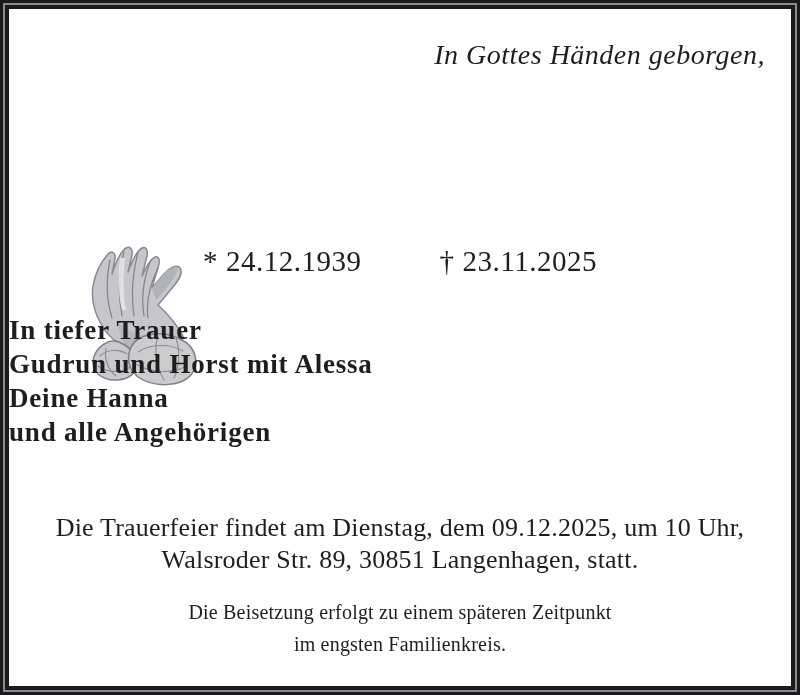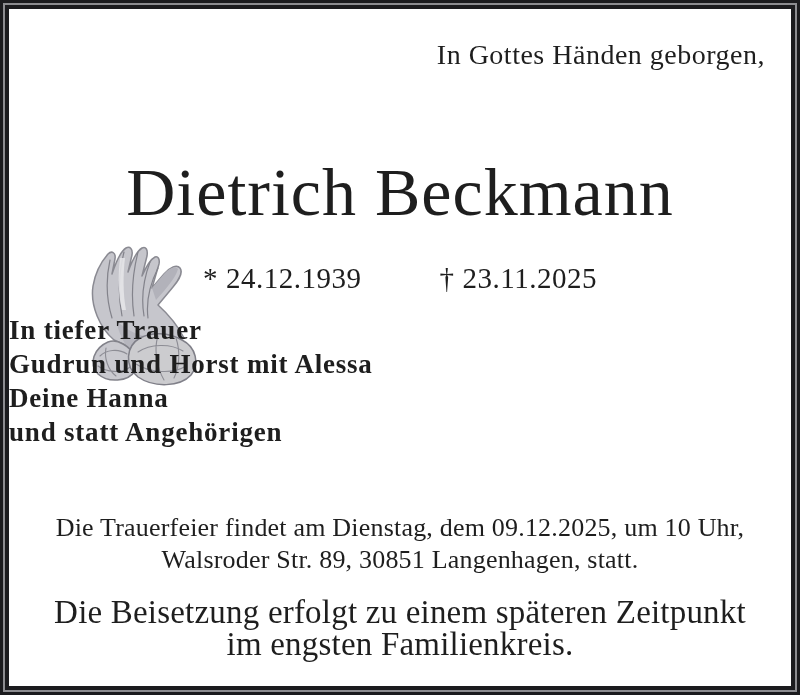--- a/index.html
+++ b/index.html
@@ -25,33 +25,34 @@
     border: 4px solid var(--frame, #1b1b1e);
     box-sizing: border-box;
     background: #fff;
     position: relative;
   }
   .abs { position: absolute; left: 0; width: 100%; box-sizing: border-box; }
 
   .epigraph {
     position: absolute; top: 24px; right: 26px;
     text-align: left;
+    font-style: italic;
     font-size: 28px; line-height: 44px;
     letter-spacing: 0.5px;
     white-space: nowrap;
   }
   .name {
     top: 146px;
     text-align: center;
     font-size: 68px; line-height: 74px;
     letter-spacing: 1px;
     white-space: nowrap;
   }
   .dates {
-    top: 251px;
+    top: 234px;
     display: flex; justify-content: center; gap: 78px;
     font-size: 29px; line-height: 36px;
     letter-spacing: 0.5px;
   }
   .dates .sym { padding-right: 8px; }
   .hands {
     position: absolute; left: 70px; top: 231px;
     width: 132px; height: 150px;
   }
   .mourners {
@@ -64,36 +65,35 @@
   .funeral {
     top: 479px;
     text-align: center;
     font-size: 26px; line-height: 32px;
     letter-spacing: 0.2px;
     margin-top: 24px;
   }
   .burial {
     top: 587px;
     text-align: center;
-    font-size: 33px; line-height: 32px;
+    font-size: 20px; line-height: 32px;
     letter-spacing: 0.2px;
   }
 </style>
 </head>
 <body>
 
 <div class="frame-outer">
  <div class="frame-mid">
   <div class="frame-inner">
 
     <div class="epigraph">
       <div>In Gottes Händen geborgen,</div>
     </div>
 
-    <div class="abs name">Dietrich Beckmann</div>
 
     <svg class="hands" viewBox="0 0 130 150" aria-hidden="true">
       <g stroke-linejoin="round" stroke-linecap="round">
         <path fill="#c6c6cc" stroke="#8a8a92" stroke-width="1.5" d="
           M34,100
           C20,88 10,66 13,46
           C15,34 21,22 28,14
           C32,10 36,13 35,19
           L32,34
           C36,22 41,11 46,8
@@ -128,21 +128,21 @@
       </span>
       <span>
         <span class="sym">†</span><span>23.11.2025</span>
       </span>
     </div>
 
     <div class="abs mourners">
       <div>In tiefer Trauer</div>
       <div>Gudrun und Horst mit Alessa</div>
       <div>Deine Hanna</div>
-      <div>und statt Angehörigen</div>
+      <div>und alle Angehörigen</div>
     </div>
 
     <div class="abs funeral">
       <div>Die Trauerfeier findet am Dienstag, dem 09.12.2025, um 10 Uhr,</div>
       <div>Walsroder Str. 89, 30851 Langenhagen, statt.</div>
     </div>
 
     <div class="abs burial">
       <div>Die Beisetzung erfolgt zu einem späteren Zeitpunkt</div>
       <div>im engsten Familienkreis.</div>

